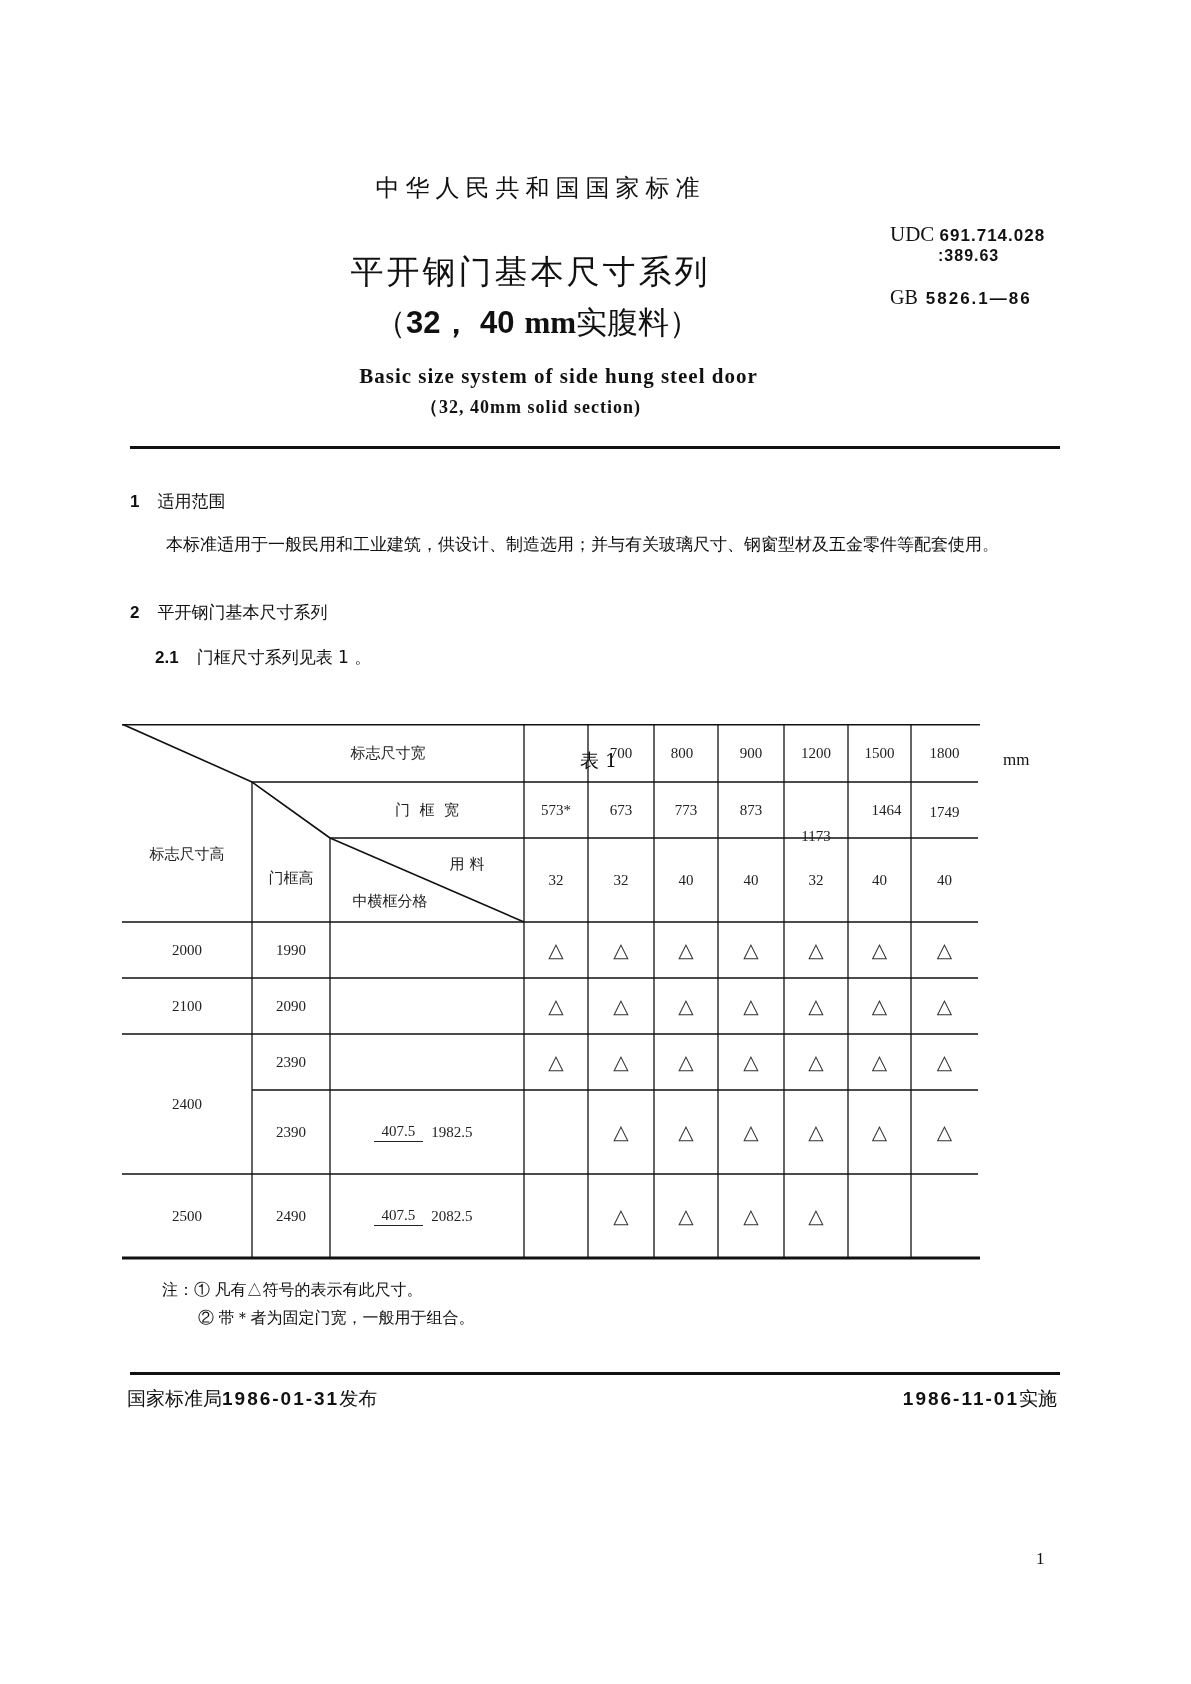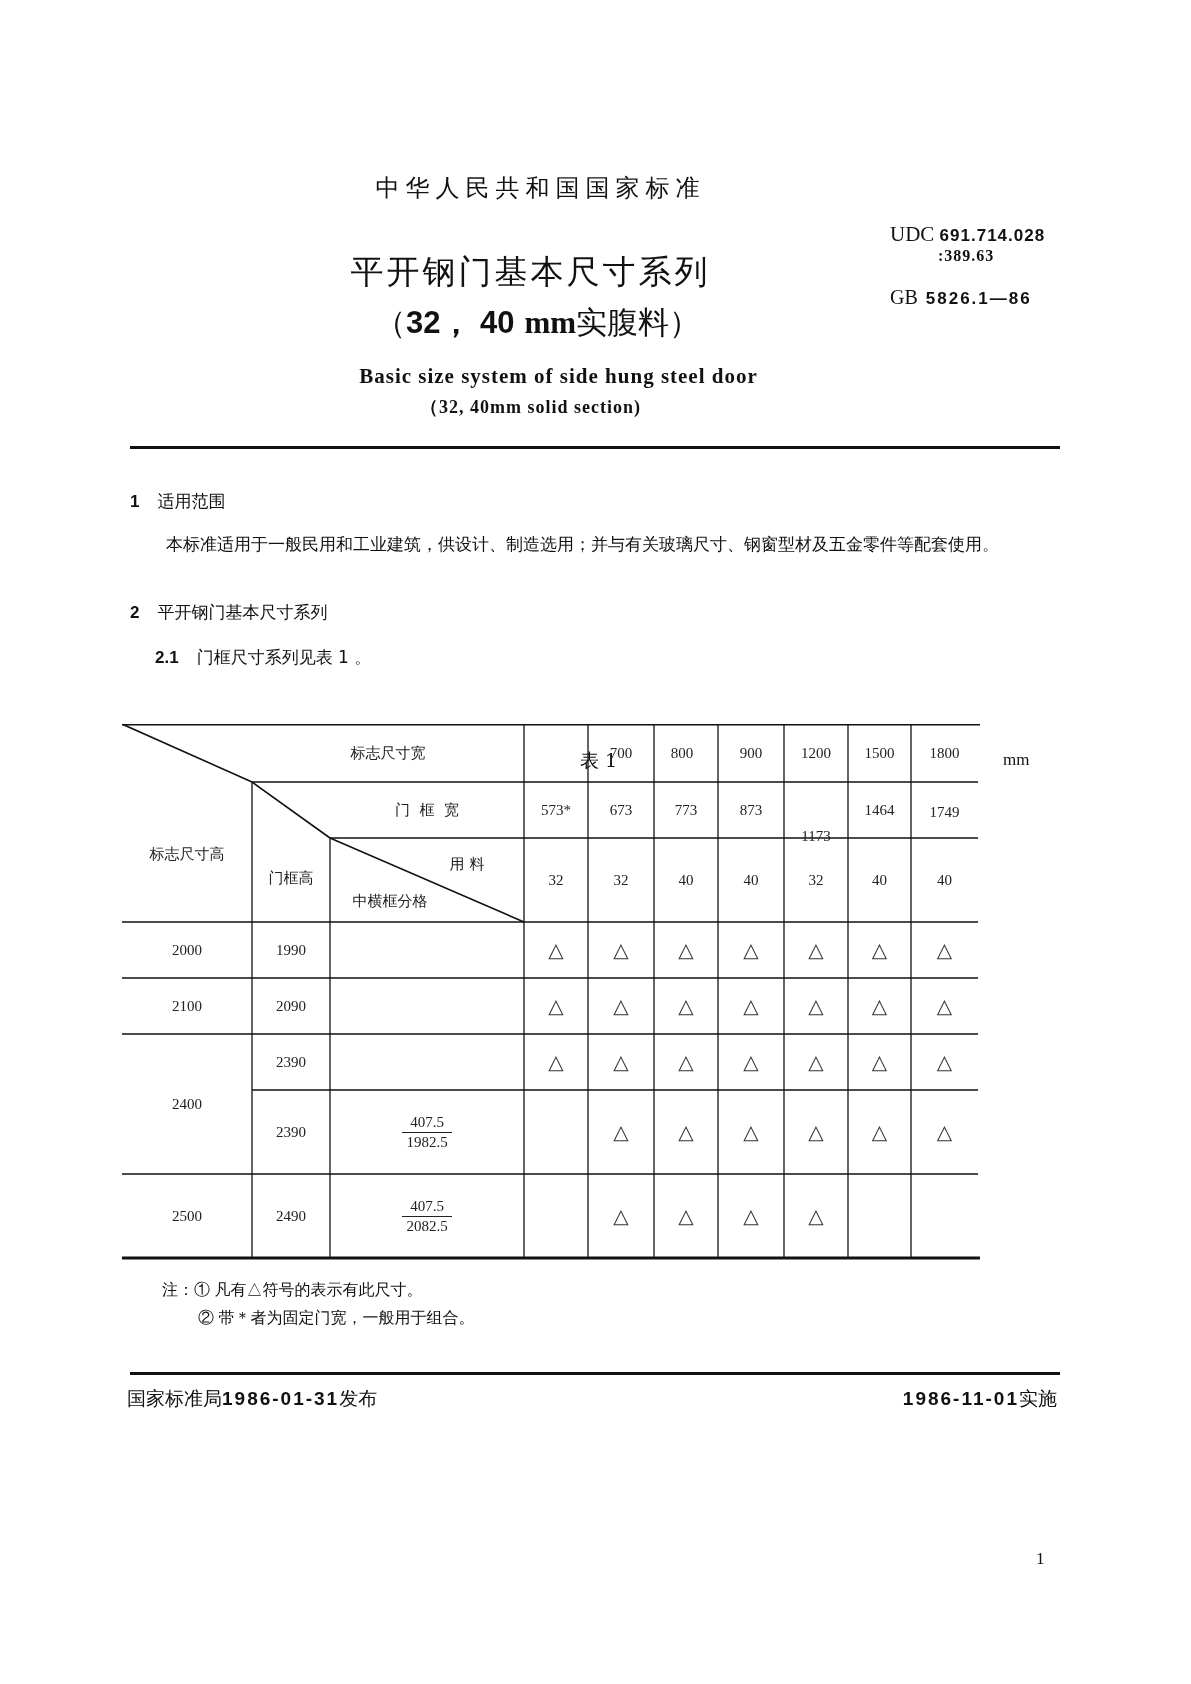--- a/index.html
+++ b/index.html
@@ -1,40 +1,40 @@
 <!DOCTYPE html>
 <html><head>
   <meta charset="utf-8">
   <style>
     html, body { margin: 0; padding: 0; background: #ffffff; }
     body { width: 1191px; height: 1684px; position: relative; overflow: hidden; color: #111; font-family: "DejaVu Serif", serif; }
     .abs { position: absolute; }
     .national { left: 0; width: 1191px; top: 172px; text-align: center; font-family: "DejaVu Sans", sans-serif; font-size: 24px; letter-spacing: 6px; padding-right: 110px; box-sizing: border-box; }
     .udc { left: 890px; top: 222px; font-size: 21px; font-family: "Liberation Serif", serif; }
     .udc b { font-family: "Liberation Sans", sans-serif; font-weight: bold; font-size: 17px; letter-spacing: 1px; }
-    .udc2 { left: 938px; top: 247px; font-family: Liberation Serif, serif; font-weight: bold; font-size: 16px; letter-spacing: 1px; }
+    .udc2 { left: 938px; top: 247px; font-family: Liberation Sans, sans-serif; font-weight: bold; font-size: 16px; letter-spacing: 1px; }
     .gb { left: 890px; top: 286px; font-family: "Liberation Serif", serif; font-size: 20px; }
     .gb b { font-family: "Liberation Sans", sans-serif; font-size: 17px; letter-spacing: 2px; margin-left: 8px; }
     .title1 { left: 0; width: 1191px; top: 250px; text-align: center; font-family: "DejaVu Sans", sans-serif; font-size: 33px; letter-spacing: 3px; padding-right: 130px; box-sizing: border-box; }
     .title2 { left: 0; width: 1191px; top: 302px; text-align: center; font-family: "DejaVu Sans", sans-serif; font-size: 31px; padding-right: 116px; box-sizing: border-box; }
     .title2 b { font-family: "Liberation Sans", sans-serif; }
     .en1 { left: 0; width: 1191px; top: 364px; text-align: center; font-family: "Liberation Serif", serif; font-weight: bold; font-size: 21px; letter-spacing: 1px; padding-right: 74px; box-sizing: border-box; }
     .en2 { left: 0; width: 1191px; top: 395px; text-align: center; font-family: "Liberation Serif", serif; font-weight: bold; font-size: 18px; letter-spacing: 1px; padding-right: 130px; box-sizing: border-box; }
     .rule { left: 130px; width: 930px; height: 3px; background: #111; }
     .h1 { font-family: "DejaVu Sans", sans-serif; font-size: 17px; }
     .h1 .num { font-family: "Liberation Sans", sans-serif; font-weight: bold; margin-right: 18px; }
     .para { left: 130px; width: 930px; font-size: 17px; line-height: 34px; font-family: "DejaVu Sans", sans-serif; text-indent: 36px; }
     .sub { left: 155px; font-size: 17px; font-family: "DejaVu Sans", sans-serif; }
     .sub .num { font-family: "Liberation Sans", sans-serif; font-weight: bold; margin-right: 18px; }
     .caption { left: 580px; top: 748px; font-size: 19px; font-family: "DejaVu Serif", serif; }
     .unit { left: 1003px; top: 750px; font-size: 17px; font-family: "Liberation Serif", serif; }
     .tbl { left: 130px; top: 780px; }
     .cell { position: absolute; display: flex; align-items: center; justify-content: center; font-family: "Liberation Serif", serif; font-size: 15px; color: #222; }
     .tri { font-size: 20px; color: #333; font-family: "DejaVu Sans", sans-serif; }
-    .frac { display: flex; flex-direction: column; align-items: center; font-size: 15px; }
+    .frac { display: flex; flex-direction: row; align-items: center; font-size: 15px; }
     .frac .n { padding: 0 8px 1px; border-bottom: 1px solid #222; }
     .frac .d { padding: 1px 8px 0; }
     .note { font-size: 16px; font-family: Liberation Sans, sans-serif; }
     .footer { font-size: 19px; font-family: "DejaVu Sans", sans-serif; }
     .footer b { font-family: "Liberation Sans", sans-serif; letter-spacing: 2px; }
     .pageno { left: 1036px; top: 1549px; font-family: "Liberation Serif", serif; font-size: 17px; }
   </style>
 </head>
 <body>
 
@@ -98,21 +98,21 @@
   <div class="cell" style="left: 596px; top: 0px; width: 66px; height: 58px;">900</div>
   <div class="cell" style="left: 662px; top: 0px; width: 64px; height: 58px;">1200</div>
   <div class="cell" style="left: 726px; top: 0px; width: 63px; height: 58px;">1500</div>
   <div class="cell" style="left: 789px; top: 0px; width: 67px; height: 58px;">1800</div>
 
   <div class="cell" style="left: 402px; top: 58px; width: 64px; height: 56px;">573*</div>
   <div class="cell" style="left: 466px; top: 58px; width: 66px; height: 56px;">673</div>
   <div class="cell" style="left: 532px; top: 58px; width: 64px; height: 56px;">773</div>
   <div class="cell" style="left: 596px; top: 58px; width: 66px; height: 56px;">873</div>
   <div class="cell" style="left: 662px; top: 58px; width: 64px; height: 56px; margin-top: 26px;">1173</div>
-  <div class="cell" style="left: 726px; top: 58px; width: 63px; height: 56px;">1464</div>
+  <div class="cell" style="left: 726px; top: 58px; width: 63px; height: 56px; padding-left: 7px;">1464</div>
   <div class="cell" style="left: 789px; top: 58px; width: 67px; height: 44px; margin-top: 8px;">1749</div>
 
   <div class="cell" style="left: 402px; top: 114px; width: 64px; height: 84px;">32</div>
   <div class="cell" style="left: 466px; top: 114px; width: 66px; height: 84px;">32</div>
   <div class="cell" style="left: 532px; top: 114px; width: 64px; height: 84px;">40</div>
   <div class="cell" style="left: 596px; top: 114px; width: 66px; height: 84px;">40</div>
   <div class="cell" style="left: 662px; top: 114px; width: 64px; height: 84px;">32</div>
   <div class="cell" style="left: 726px; top: 114px; width: 63px; height: 84px;">40</div>
   <div class="cell" style="left: 789px; top: 114px; width: 67px; height: 84px;">40</div>
 

